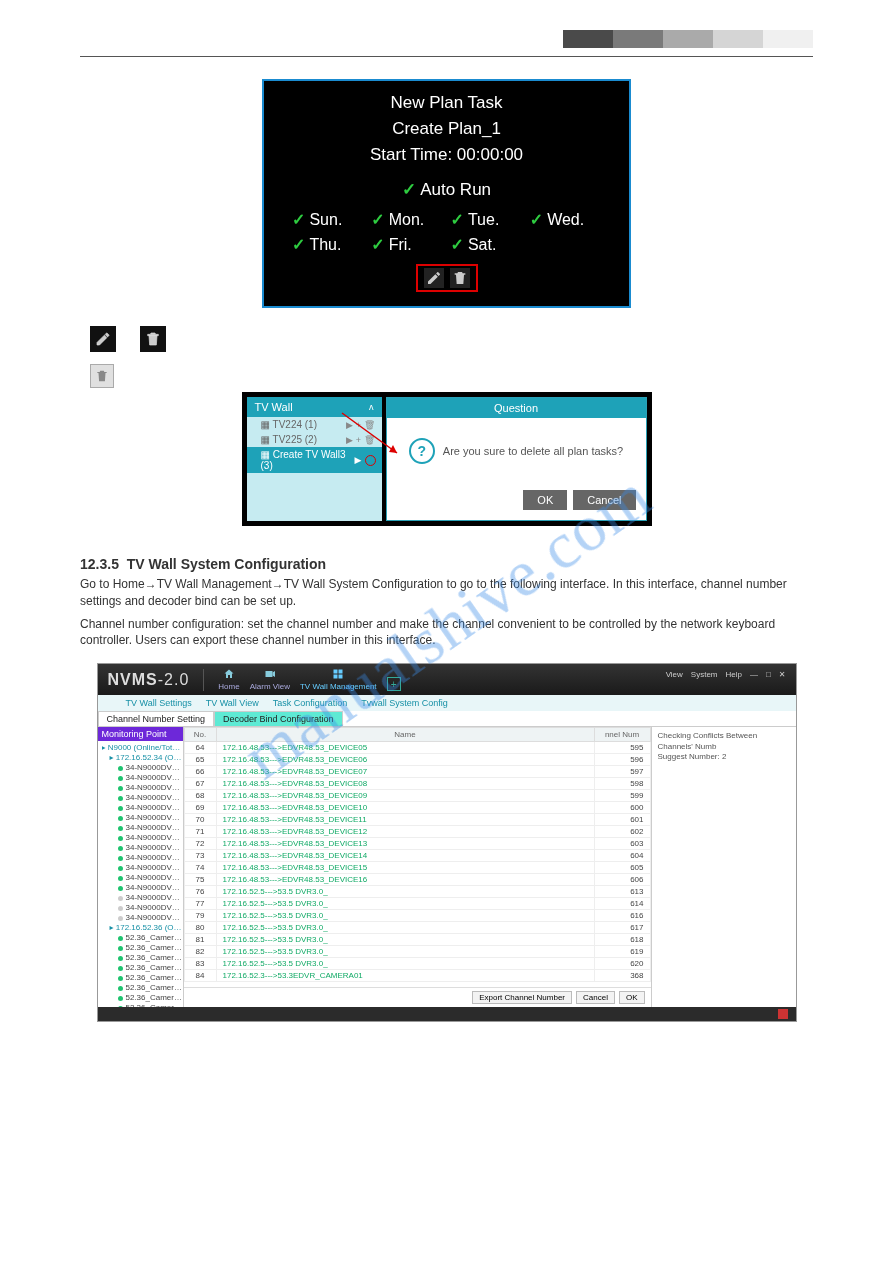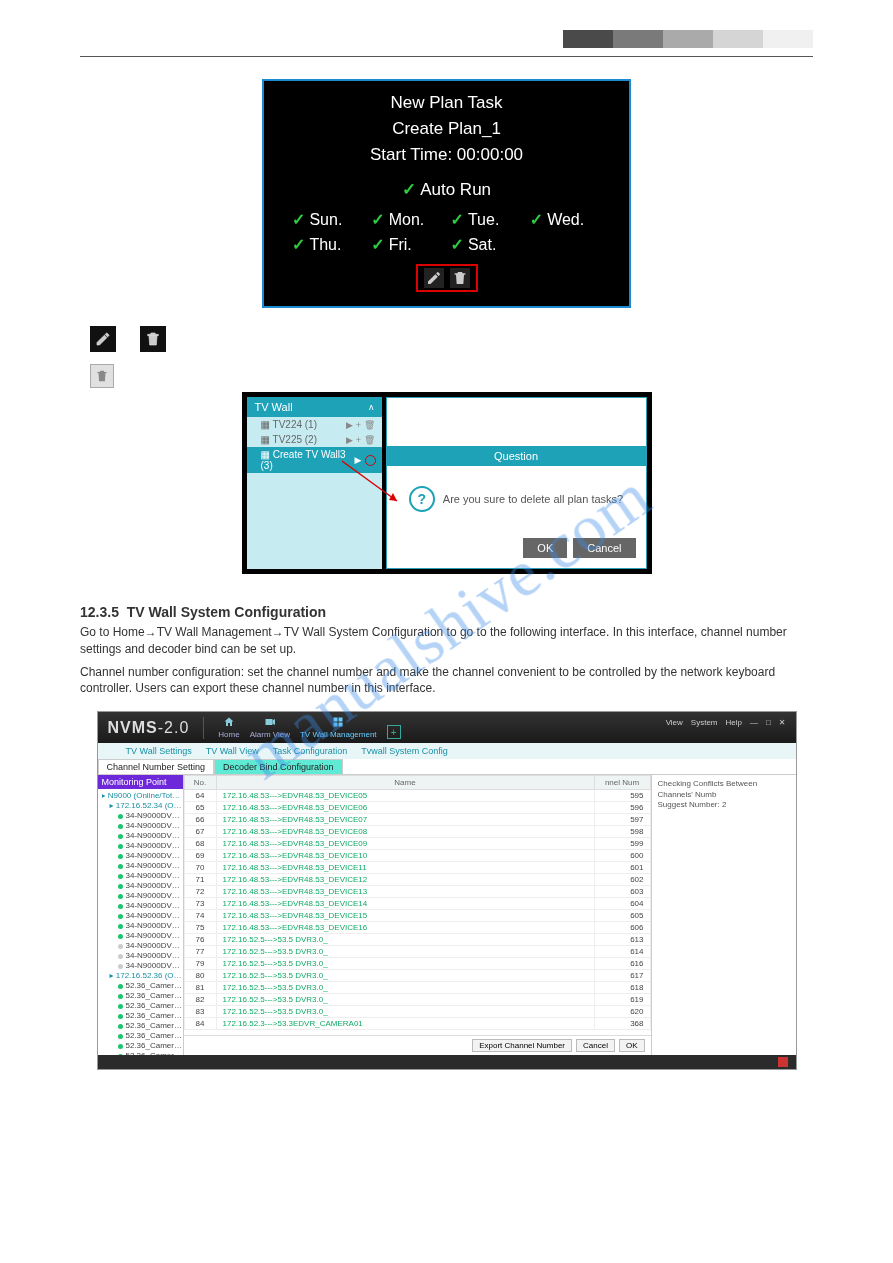--- a/index.html
+++ b/index.html
@@ -38,21 +38,21 @@
   
   .dialog-outer { width: 410px; margin: 0 auto; background:#000; padding: 5px; display:flex; gap:4px; font-size: 10px; }
   .tvwall-panel { width: 135px; background:#c6ebf1; }
   .tvwall-head { background:#1ea2b8; color:#fff; padding: 4px 8px; font-size: 11px; display:flex; justify-content:space-between; align-items:center; }
   .tvwall-head .up { font-size: 9px; }
   .tv-item { display:flex; align-items:center; justify-content:space-between; padding: 2px 6px 2px 14px; color:#666; }
   .tv-item.sel { background:#1ea2b8; color:#fff; position:relative; }
   .tv-item .right-ico { display:flex; gap:3px; align-items:center; color:#888; font-size: 9px; }
   .red-circle { width: 11px; height: 11px; border: 1.5px solid #d00; border-radius: 50%; display:inline-block; }
   .q-dialog { flex:1; border:1px solid #2aa1b6; background:#fff; display:flex; flex-direction:column; }
-  .q-head { background:#1ea2b8; color:#fff; text-align:center; padding: 4px 0; font-size: 11px; margin-top: 48px; }
+  .q-head { background:#1ea2b8; color:#fff; text-align:center; padding: 4px 0; font-size: 11px; }
   .q-body { flex:1; display:flex; align-items:center; justify-content:center; gap:8px; padding: 20px 10px; position:relative; }
   .q-circle { width: 26px; height: 26px; border: 2px solid #1ea2b8; border-radius:50%; display:flex; align-items:center; justify-content:center; color:#1ea2b8; font-weight:bold; font-size: 14px; }
   .q-text { font-size: 11px; color:#555; }
   .q-btns { display:flex; justify-content:flex-end; gap:6px; padding: 6px 10px 10px 10px; }
   .q-btns button { background:#666; color:#fff; border:none; padding: 4px 14px; font-size: 11px; cursor:pointer; }
   .arrow-svg { position:absolute; left:-50px; top:-10px; width: 70px; height: 55px; }
   
   .sec-num { color:#333; font-size: 14px; font-weight:bold; margin: 30px 0 4px 0; }
   .sec-text { font-size: 12px; color:#333; line-height: 1.4; }
   

